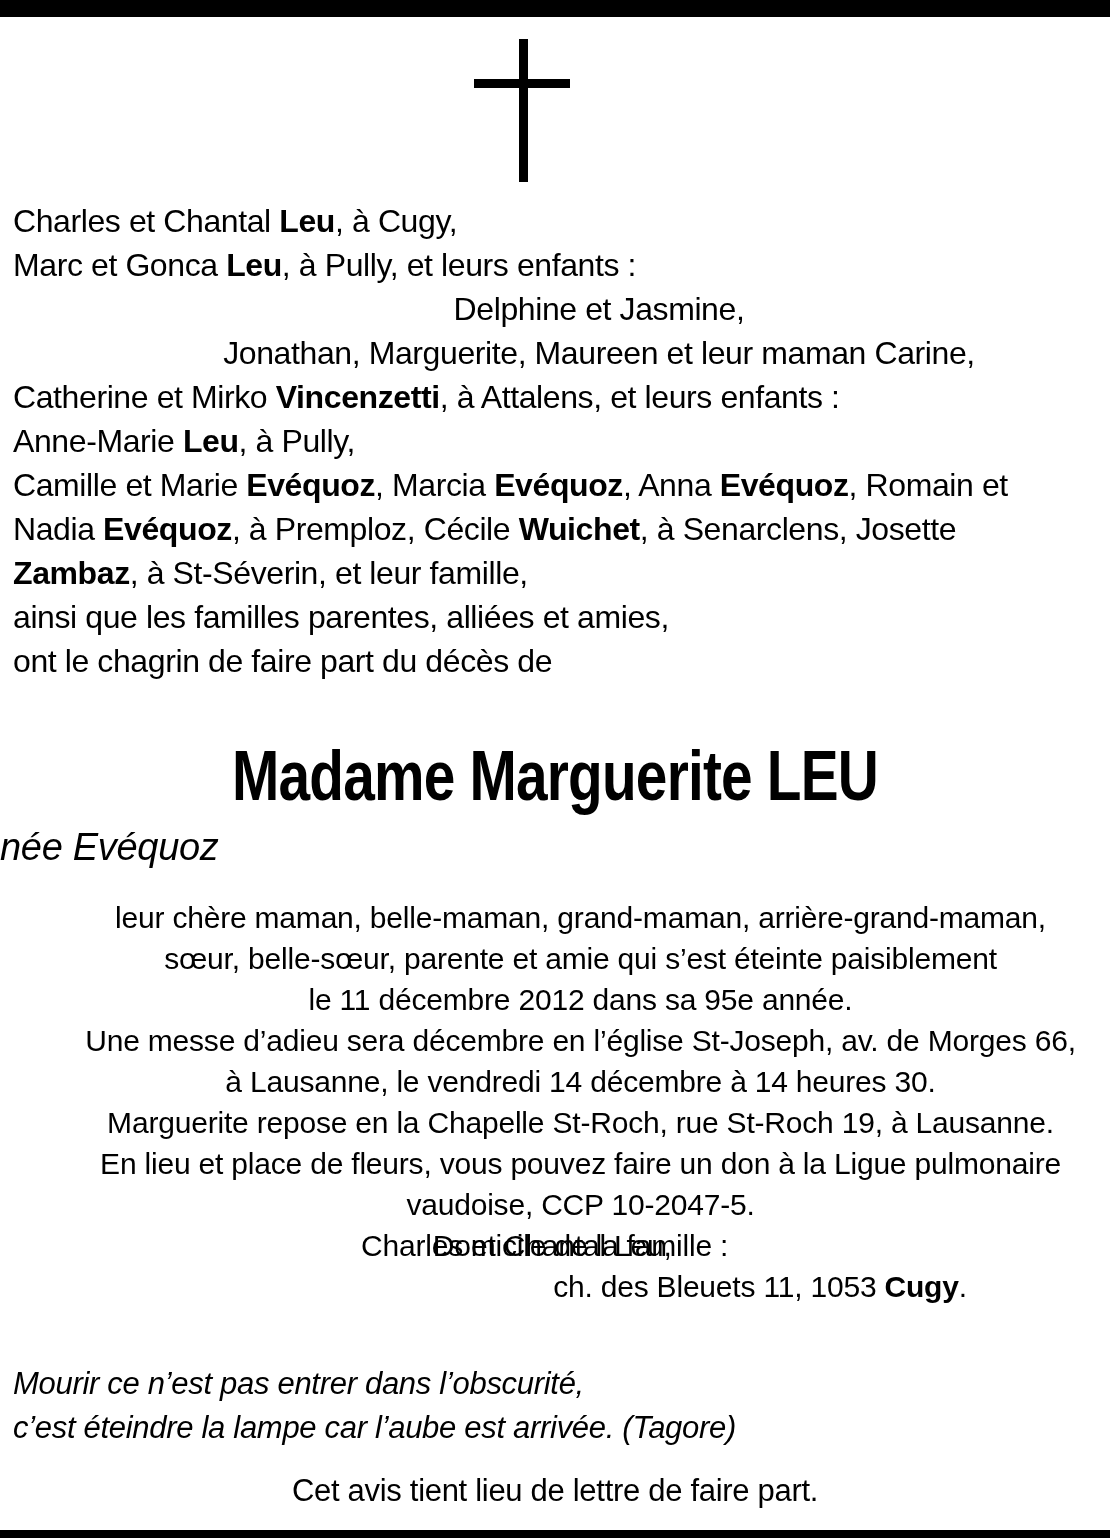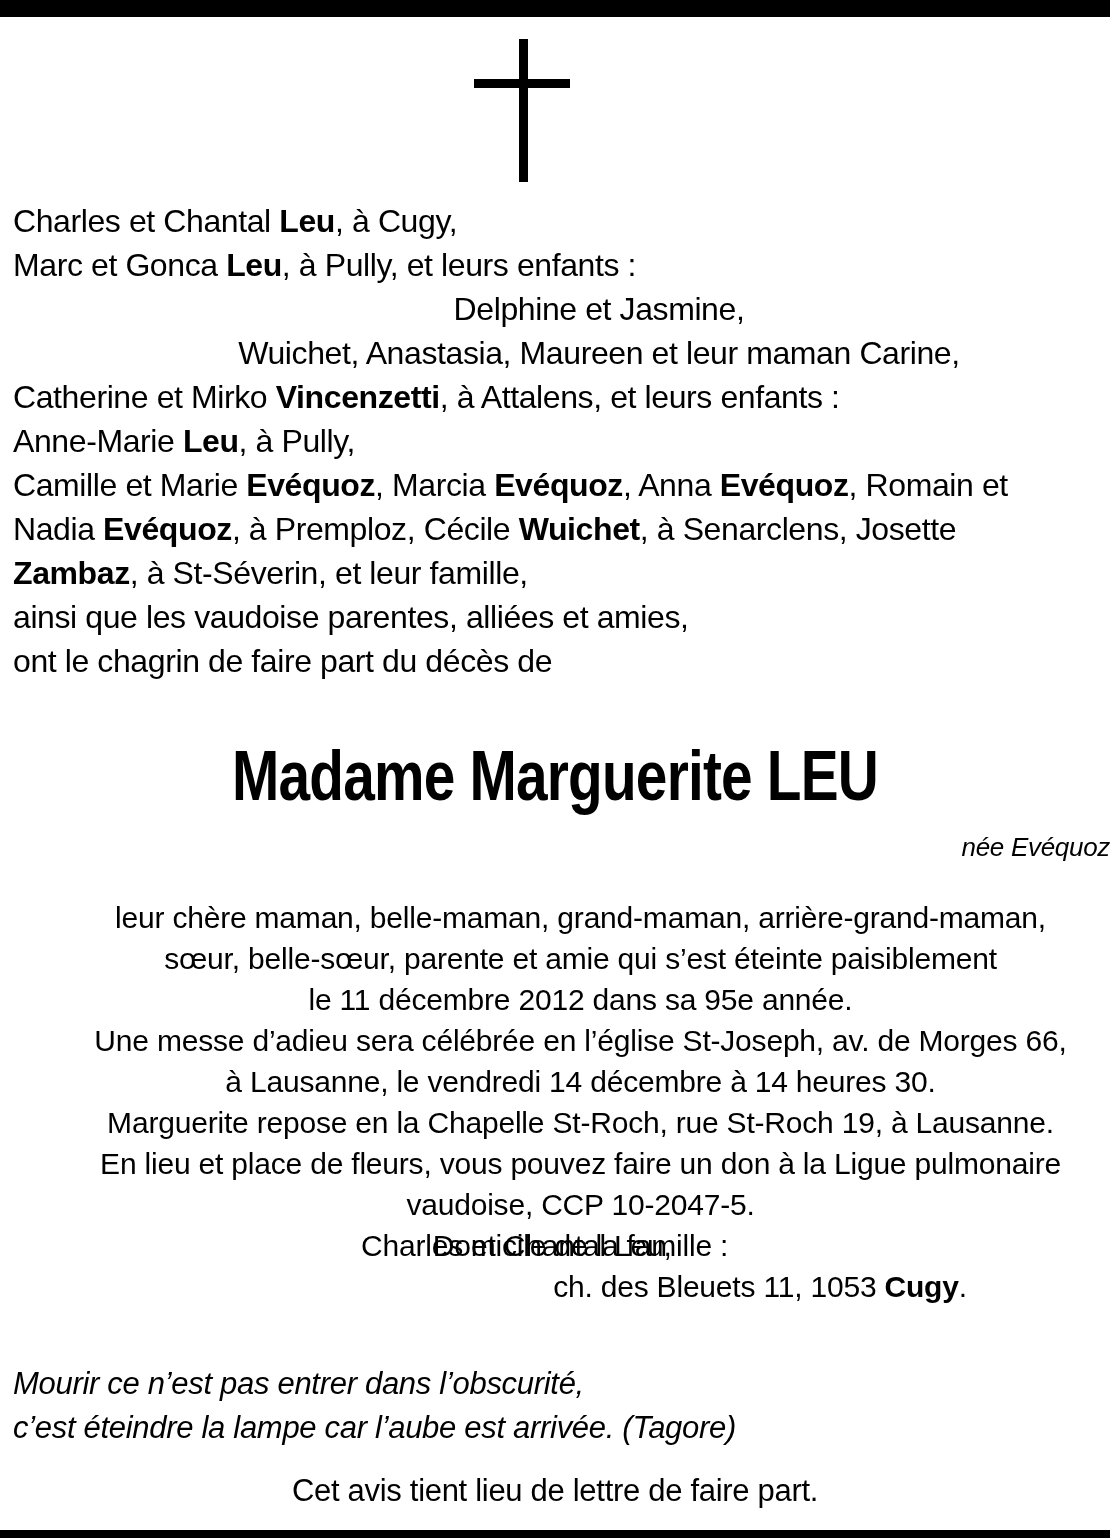--- a/index.html
+++ b/index.html
@@ -25,21 +25,21 @@
   .bold { font-weight:bold; }
 
   .title {
     position:absolute; left:0; width:1110px; top:736px; margin:0;
     font-size:71px; line-height:80px; font-weight:bold; text-align:center;
     white-space:nowrap; transform:scaleX(0.80); transform-origin:50% 50%;
     letter-spacing:-1px;
   }
   .subtitle {
     position:absolute; left:0; width:1110px; top:822px;
-    font-size:26px; line-height:50px; font-style:italic; text-align:right;
+    font-size:38px; line-height:50px; font-style:italic; text-align:left;
     letter-spacing:-0.3px;
   }
 
   .body {
     position:absolute; left:13px; right:10px; top:897px;
     font-size:30px; line-height:41px; letter-spacing:-0.2px;
   }
   .body .line { white-space:nowrap; position:relative;text-align:center; }
   .body .abs-seg { position:absolute; }
 
@@ -64,39 +64,39 @@
 
   <svg class="cross" width="96" height="145" viewBox="0 0 96 145" aria-hidden="true">
     <rect x="45" y="0" width="9" height="143"></rect>
     <rect x="0" y="40" width="96" height="9"></rect>
   </svg>
 
   <div class="family" id="family-lines">
       <div class="line"><span>Charles et Chantal </span><span class="bold">Leu</span><span>, à Cugy,</span></div>
       <div class="line"><span>Marc et Gonca </span><span class="bold">Leu</span><span>, à Pully, et leurs enfants :</span></div>
       <div class="line indent"><span>Delphine et Jasmine,</span></div>
-      <div class="line indent"><span>Wuichet, Anastasia, Maureen et leur maman Carine,</span></div>
+      <div class="line indent"><span>Jonathan, Marguerite, Maureen et leur maman Carine,</span></div>
       <div class="line"><span>Catherine et Mirko </span><span class="bold">Vincenzetti</span><span>, à Attalens, et leurs enfants :</span></div>
       <div class="line"><span>Anne-Marie </span><span class="bold">Leu</span><span>, à Pully,</span></div>
       <div class="line"><span>Camille et Marie </span><span class="bold">Evéquoz</span><span>, Marcia </span><span class="bold">Evéquoz</span><span>, Anna </span><span class="bold">Evéquoz</span><span>, Romain et</span></div>
       <div class="line"><span>Nadia </span><span class="bold">Evéquoz</span><span>, à Premploz, Cécile </span><span class="bold">Wuichet</span><span>, à Senarclens, Josette</span></div>
       <div class="line"><span class="bold">Zambaz</span><span>, à St-Séverin, et leur famille,</span></div>
-      <div class="line"><span>ainsi que les vaudoise parentes, alliées et amies,</span></div>
+      <div class="line"><span>ainsi que les familles parentes, alliées et amies,</span></div>
       <div class="line"><span>ont le chagrin de faire part du décès de</span></div>
     </div>
 
   <h1 class="title">Madame Marguerite LEU</h1>
 
   <div class="subtitle">née Evéquoz</div>
 
   <div class="body" id="body-lines">
       <div class="line"><span>leur chère maman, belle-maman, grand-maman, arrière-grand-maman,</span></div>
       <div class="line"><span>sœur, belle-sœur, parente et amie qui s’est éteinte paisiblement</span></div>
       <div class="line"><span>le 11 décembre 2012 dans sa 95e année.</span></div>
-      <div class="line"><span>Une messe d’adieu sera célébrée en l’église St-Joseph, av. de Morges 66,</span></div>
+      <div class="line"><span>Une messe d’adieu sera décembre en l’église St-Joseph, av. de Morges 66,</span></div>
       <div class="line"><span>à Lausanne, le vendredi 14 décembre à 14 heures 30.</span></div>
       <div class="line"><span>Marguerite repose en la Chapelle St-Roch, rue St-Roch 19, à Lausanne.</span></div>
       <div class="line"><span>En lieu et place de fleurs, vous pouvez faire un don à la Ligue pulmonaire</span></div>
       <div class="line"><span>vaudoise, CCP 10-2047-5.</span></div>
       <div class="line"><span>Domicile de la famille :</span><span class="abs-seg" style="left: 348px;">Charles et Chantal Leu,</span></div>
       <div class="line" style="padding-left: 359px;"><span>ch. des Bleuets 11, 1053 </span><span class="bold">Cugy</span><span>.</span></div>
     </div>
 
   <div class="quote" id="quote-lines">
       <div class="line"><span>Mourir ce n’est pas entrer dans l’obscurité,</span></div>

